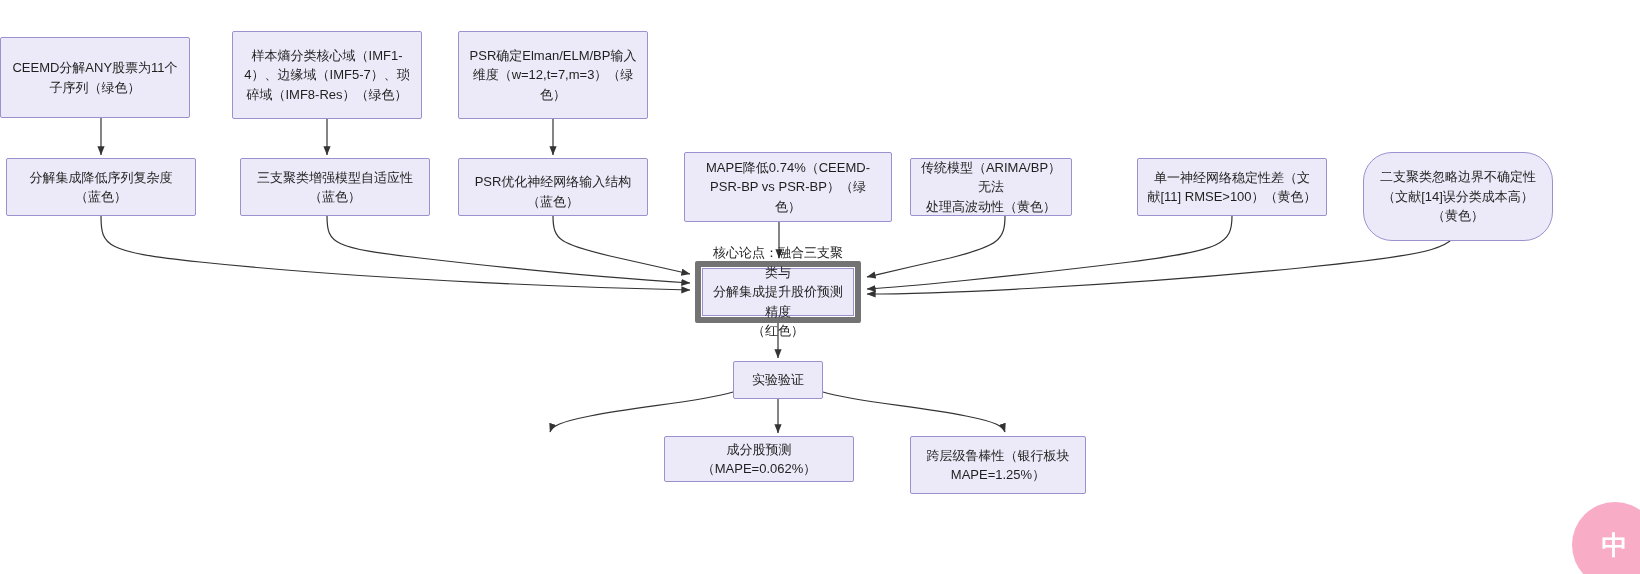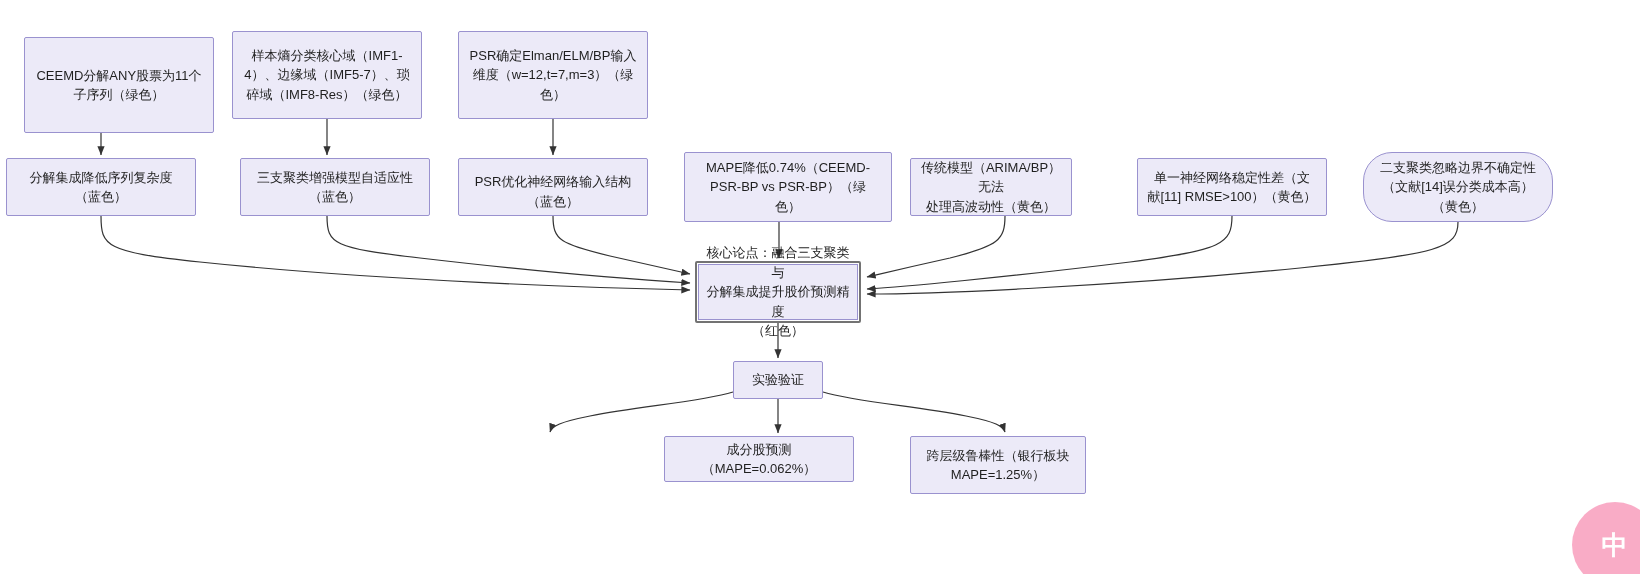--- a/index.html
+++ b/index.html
@@ -40,21 +40,21 @@
     line-height: 1.5;
     padding: 4px 9px;
     z-index: 2;
   }
   .node .txt {
     display: block;
     white-space: pre-line;
   }
   .node.core {
     background: #ECEAF8;
-    border: 2px solid #737373;
+    border: 6px solid #737373;
     box-shadow: 0 0 0 1px #ffffff inset, 0 0 0 2px #9A92CF inset;
   }
   .watermark {
     position: absolute;
     right: -18px;
     bottom: -14px;
     width: 86px;
     height: 86px;
     border-radius: 50%;
     background: #F9A8C4;
@@ -96,21 +96,21 @@
       <path d="M1458,222 C1458,248 1440,254 1300,268 C1100,288 920,294 867,294"></path>
 
       <path d="M778,323 L778,358"></path>
 
       <path d="M733,392 C700,402 640,406 590,416 C560,422 552,426 550,432"></path>
       <path d="M778,399 L778,433"></path>
       <path d="M823,392 C856,402 916,406 966,416 C996,422 1003,426 1005,432"></path>
     </g>
   </svg>
 
-  <div class="node" style="left:24px;top:37px;width:190px;height:96px;">
+  <div class="node" style="left:0;top:37px;width:190px;height:81px;">
     <span class="txt">CEEMD分解ANY股票为11个
 子序列（绿色）</span>
   </div>
 
   <div class="node" style="left:232px;top:31px;width:190px;height:88px;">
     <span class="txt">样本熵分类核心域（IMF1-
 4）、边缘域（IMF5-7）、琐
 碎域（IMF8-Res）（绿色）</span>
   </div>
 
@@ -144,21 +144,21 @@
   <div class="node" style="left:910px;top:158px;width:162px;height:58px;">
     <span class="txt">传统模型（ARIMA/BP）无法
 处理高波动性（黄色）</span>
   </div>
 
   <div class="node" style="left:1137px;top:158px;width:190px;height:58px;">
     <span class="txt">单一神经网络稳定性差（文
 献[11] RMSE&gt;100）（黄色）</span>
   </div>
 
-  <div class="node" style="left:1363px;top:152px;width:190px;height:70px;border-radius:29px;">
+  <div class="node" style="left:1363px;top:152px;width:190px;height:89px;border-radius:29px;">
     <span class="txt">二支聚类忽略边界不确定性
 （文献[14]误分类成本高）
 （黄色）</span>
   </div>
 
   <div class="node core" style="left:695px;top:261px;width:166px;height:62px;">
     <span class="txt">核心论点：融合三支聚类与
 分解集成提升股价预测精度
 （红色）</span>
   </div>

